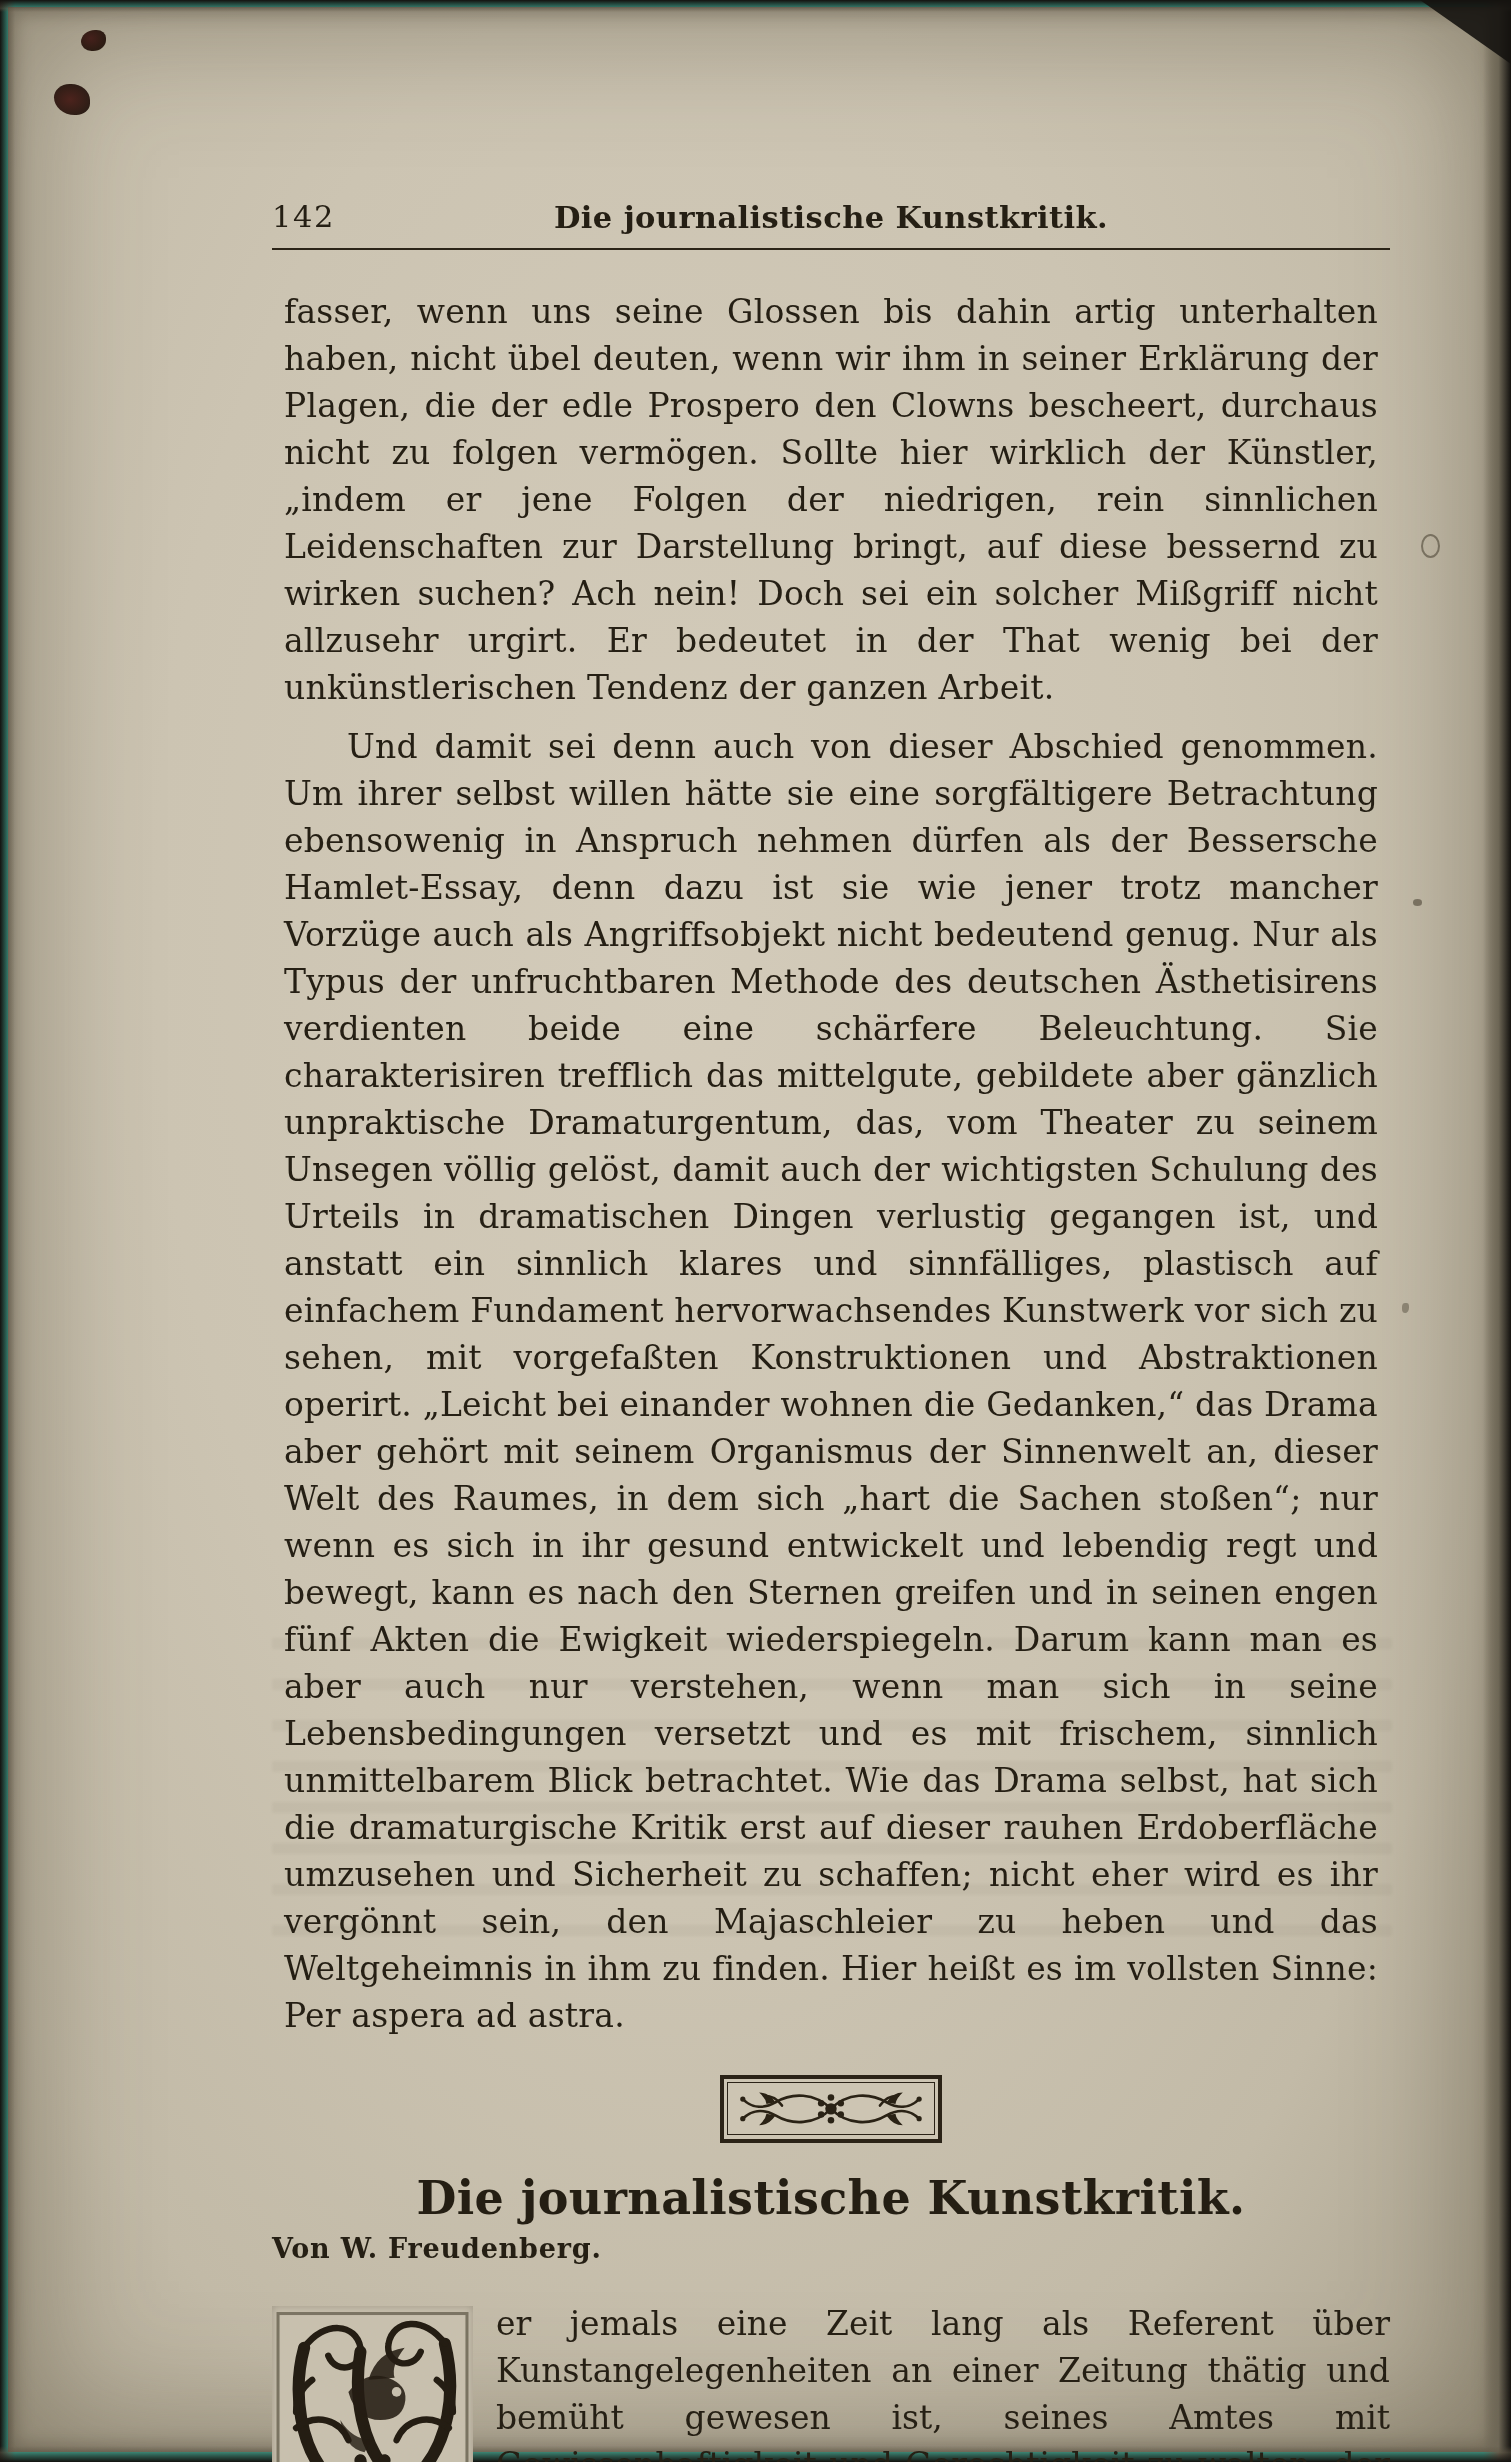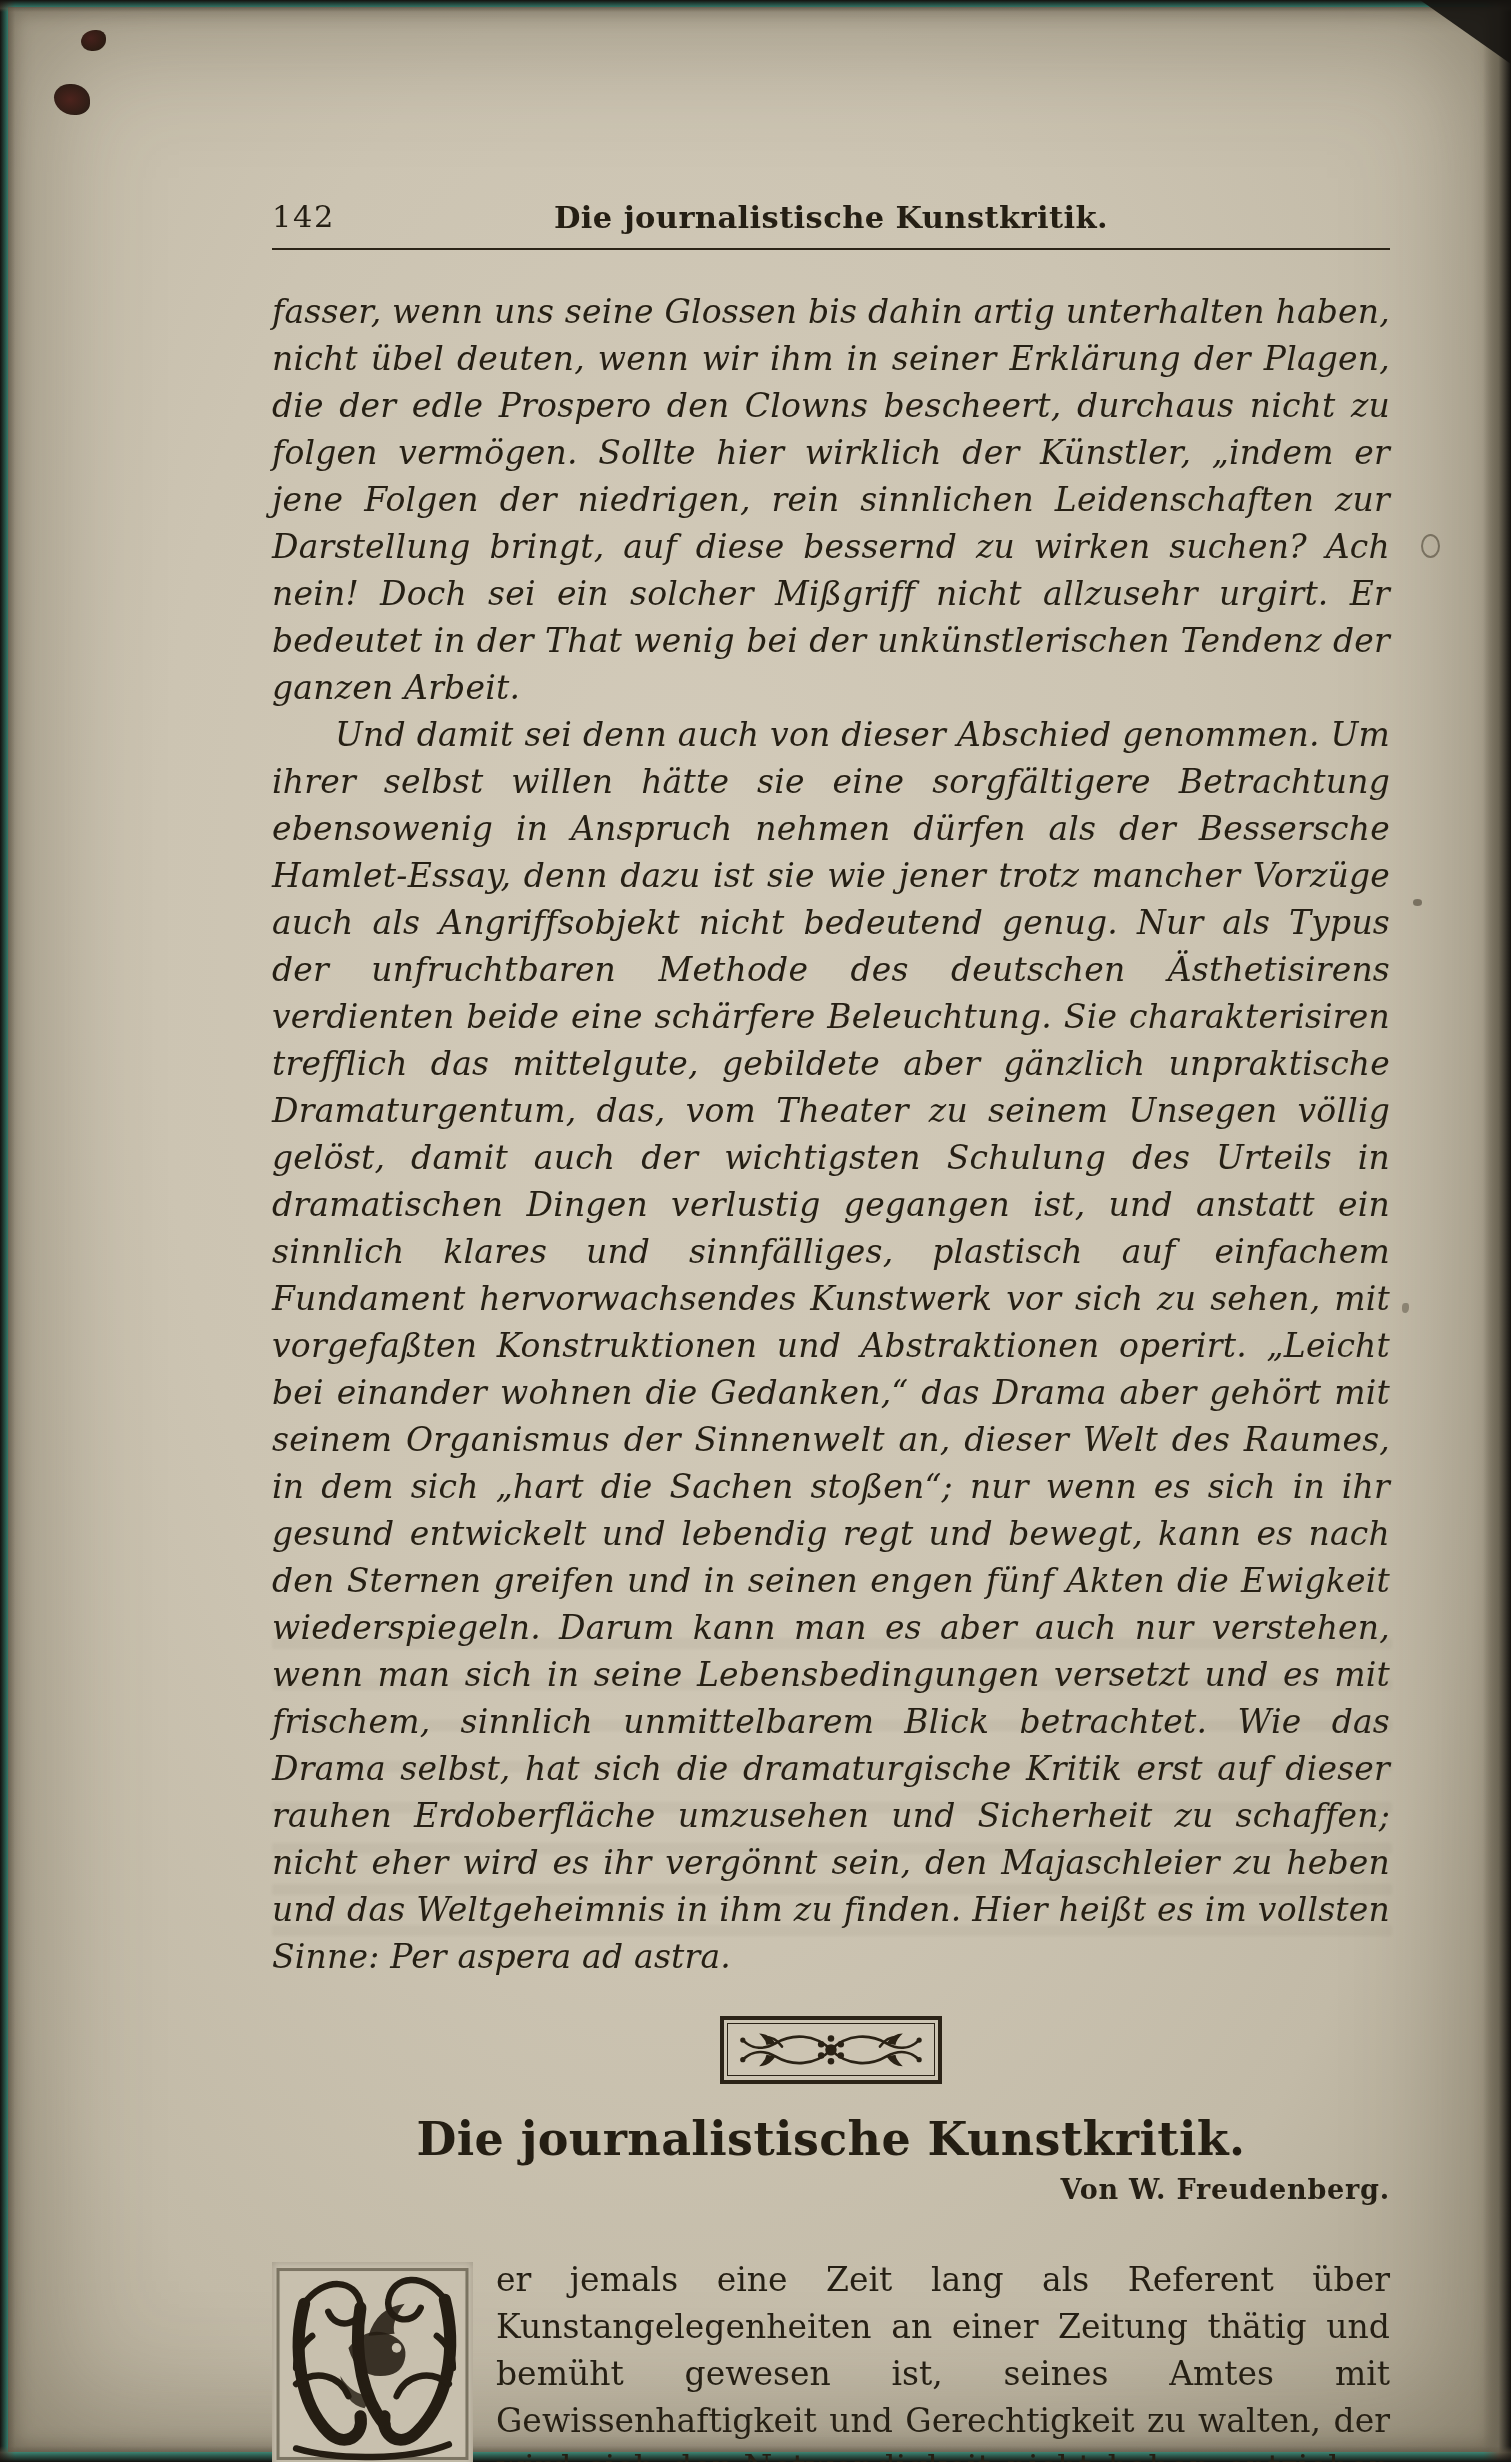--- a/index.html
+++ b/index.html
@@ -98,23 +98,22 @@
     margin: 8.2px 0 0 0;
   }
   .bodytext {
     margin-top: 38px;
     font-size: 33px;
     line-height: 47px;
     text-align: justify;
     letter-spacing: 0.2px;
   }
   .bodytext p {
-    margin: 0;
+    margin: 12px;
     overflow-wrap: break-word;
-    font-style: italic;
   }
   .bodytext p.indented { text-indent: 63px; }
   
   .ornament-box {
     width: 208px;
     margin: 36px auto 28px auto;
     border: 4.1px solid #2b2317;
     padding: 3.3px;
     background: #cdc5b3;
   }
@@ -126,24 +125,24 @@
   
   .article-title {
     margin: 21.4px 0 8.2px 0;
     text-align: center;
     font-size: 46px;
     font-weight: bold;
     letter-spacing: 0.4px;
     color: #241e13;
   }
   .article-byline {
-    text-align: right;
+    text-align: left;
     font-size: 27px;
     font-weight: bold;
-    margin-bottom: 51px;
+    margin-bottom: 36px;
     letter-spacing: 0.8px;
   }
   .first-para {
     font-size: 33px;
     line-height: 47px;
     text-align: justify;
   }
   .first-para p { margin: 0; }
   .initial-block {
     float: left;

